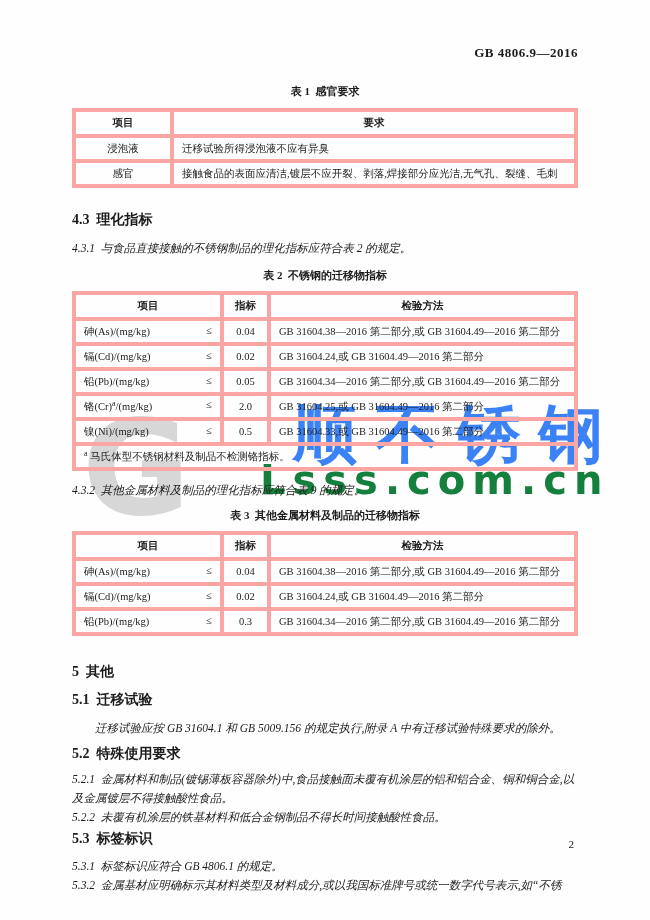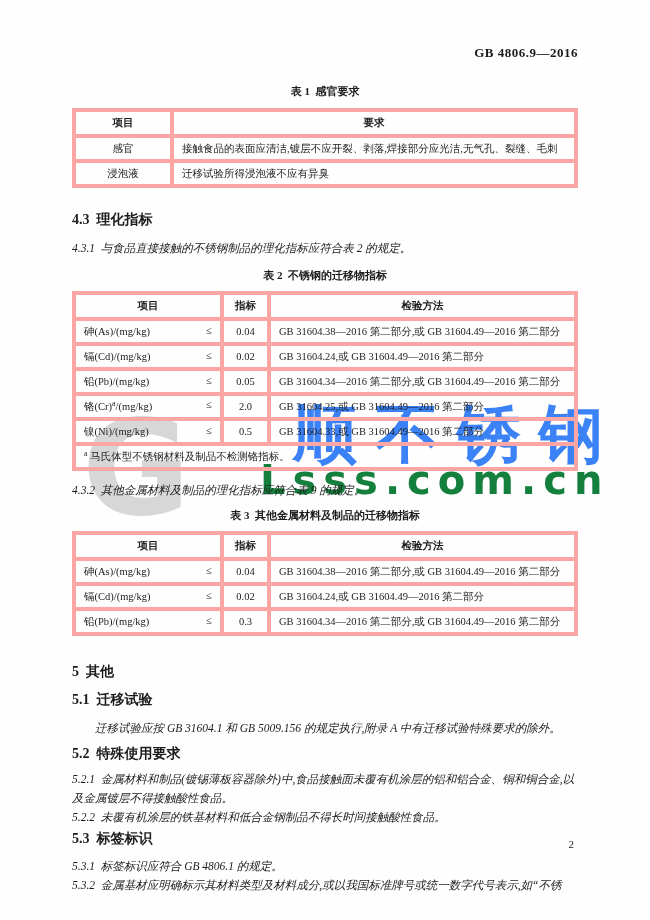--- a/index.html
+++ b/index.html
@@ -65,26 +65,26 @@
       <colgroup>
           <col class="t1c1">
           <col>
         </colgroup>
       <tbody>
           <tr>
         <th>项目</th>
         <th>要求</th>
       </tr>
       <tr>
+        <td class="cen">浸泡液</td>
+        <td>迁移试验所得浸泡液不应有异臭</td>
+      </tr>
+      <tr>
         <td class="cen">感官</td>
         <td>接触食品的表面应清洁,镀层不应开裂、剥落,焊接部分应光洁,无气孔、裂缝、毛刺</td>
-      </tr>
-      <tr>
-        <td class="cen">浸泡液</td>
-        <td>迁移试验所得浸泡液不应有异臭</td>
       </tr>
     </tbody>
       </table>
 
     <p class="h mb12">4.3  理化指标</p>
     <p class="p mb10">4.3.1  与食品直接接触的不锈钢制品的理化指标应符合表 2 的规定。</p>
 
     <div class="tbl-caption mb8">表 2  不锈钢的迁移物指标</div>
     <table class="std mb10">
       <colgroup>

